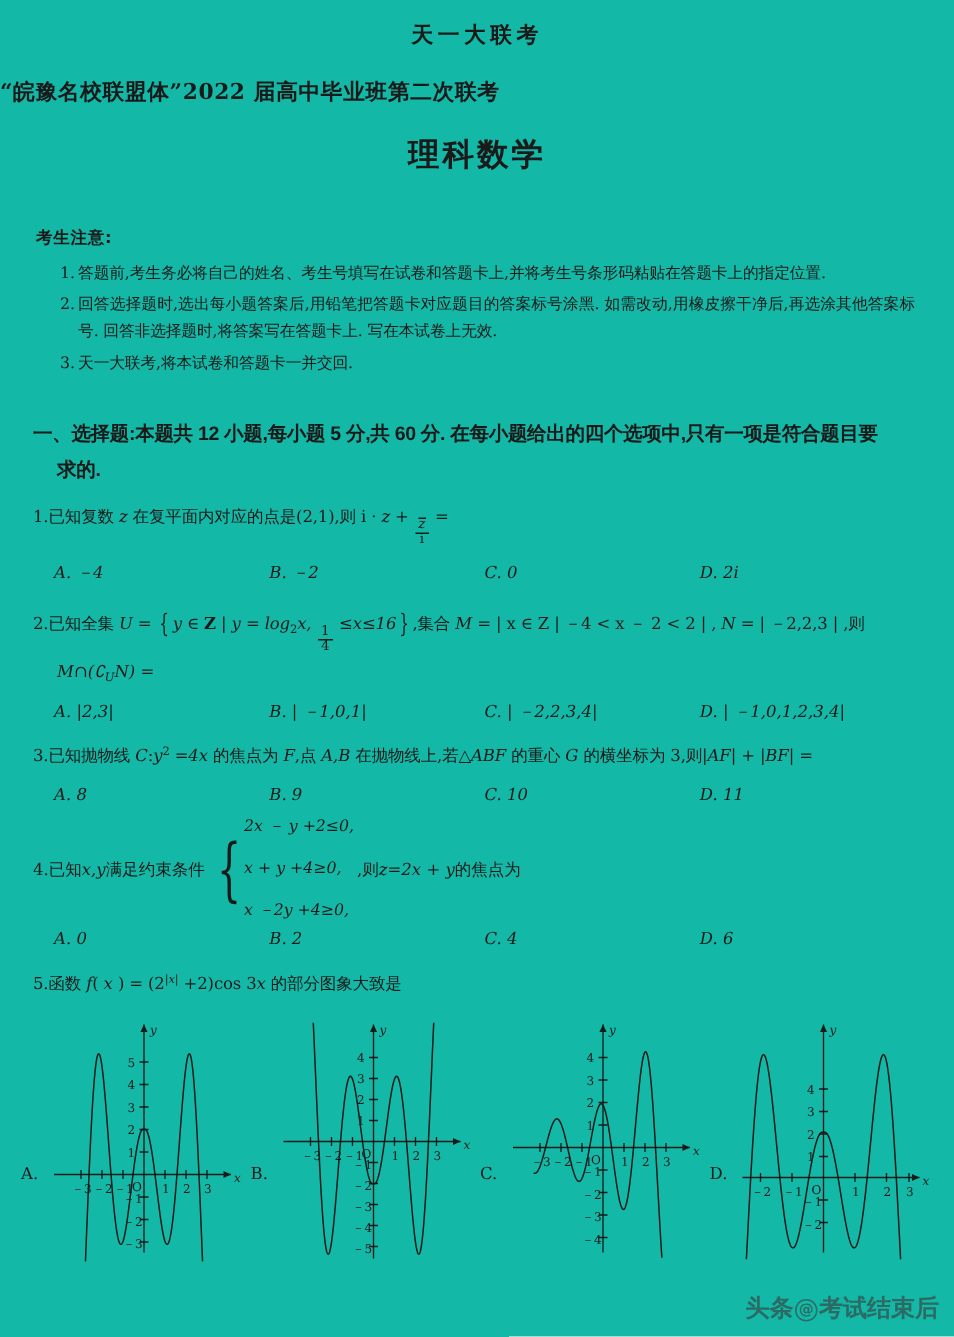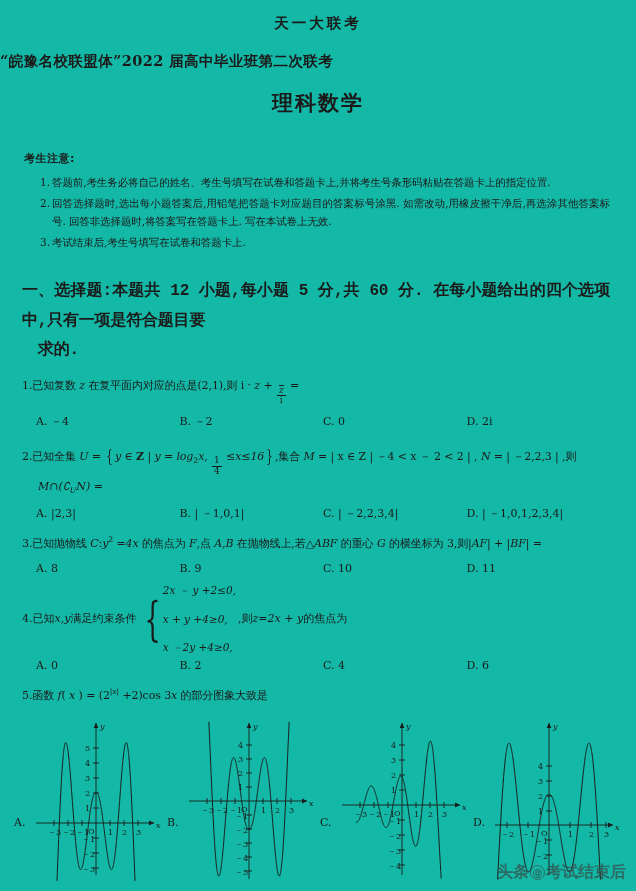--- a/index.html
+++ b/index.html
@@ -71,23 +71,23 @@
     padding-right: 2px;
   }
   .notice-txt {
     flex: 1 1 auto;
     text-align: justify;
     letter-spacing: -0.1px;
   }
   
   .section-head {
     margin: 26px 26px 0 22px;
-    font-size: 16px;
+    font-size: 13px;
     font-weight: bold;
-    font-family: Liberation Mono, monospace;
+    font-family: Liberation Sans, sans-serif;
     line-height: 1.85;
     text-align: justify;
     letter-spacing: -0.2px;
   }
   .section-head .cont {
     display: block;
     padding-left: 16px;
   }
   
   .q {
@@ -105,20 +105,21 @@
     padding-left: 16px;
     margin-top: 2px;
   }
   .opts {
     display: flex;
     margin: 7px 0 0 14px;
     font-size: 11px;
   }
   .opts > span {
     flex: 0 0 25%;
+    font-style: italic;
   }
   i.v { font-style: italic; font-family: "DejaVu Serif","Liberation Serif",serif; }
   .bb { font-weight: bold; font-family: "DejaVu Serif","Liberation Serif",serif; }
   
   .frac {
     display: inline-flex;
     flex-direction: column;
     vertical-align: -0.42em;
     text-align: center;
     font-size: 0.82em;
@@ -225,21 +226,21 @@
       <li>
         <span class="notice-num">1.</span>
         <span class="notice-txt">答题前,考生务必将自己的姓名、考生号填写在试卷和答题卡上,并将考生号条形码粘贴在答题卡上的指定位置.</span>
       </li>
       <li>
         <span class="notice-num">2.</span>
         <span class="notice-txt">回答选择题时,选出每小题答案后,用铅笔把答题卡对应题目的答案标号涂黑. 如需改动,用橡皮擦干净后,再选涂其他答案标号. 回答非选择题时,将答案写在答题卡上. 写在本试卷上无效.</span>
       </li>
       <li>
         <span class="notice-num">3.</span>
-        <span class="notice-txt">考试结束后,考生号填写在试卷和答题卡上.</span>
+        <span class="notice-txt">天一大联考,将本试卷和答题卡一并交回.</span>
       </li>
     </ul>
   </div>
 
   <div class="section-head">
     <span>一、选择题:本题共 12 小题,每小题 5 分,共 60 分. 在每小题给出的四个选项中,只有一项是符合题目要</span>
     <span class="cont">求的.</span>
   </div>
 
   <div class="q">

